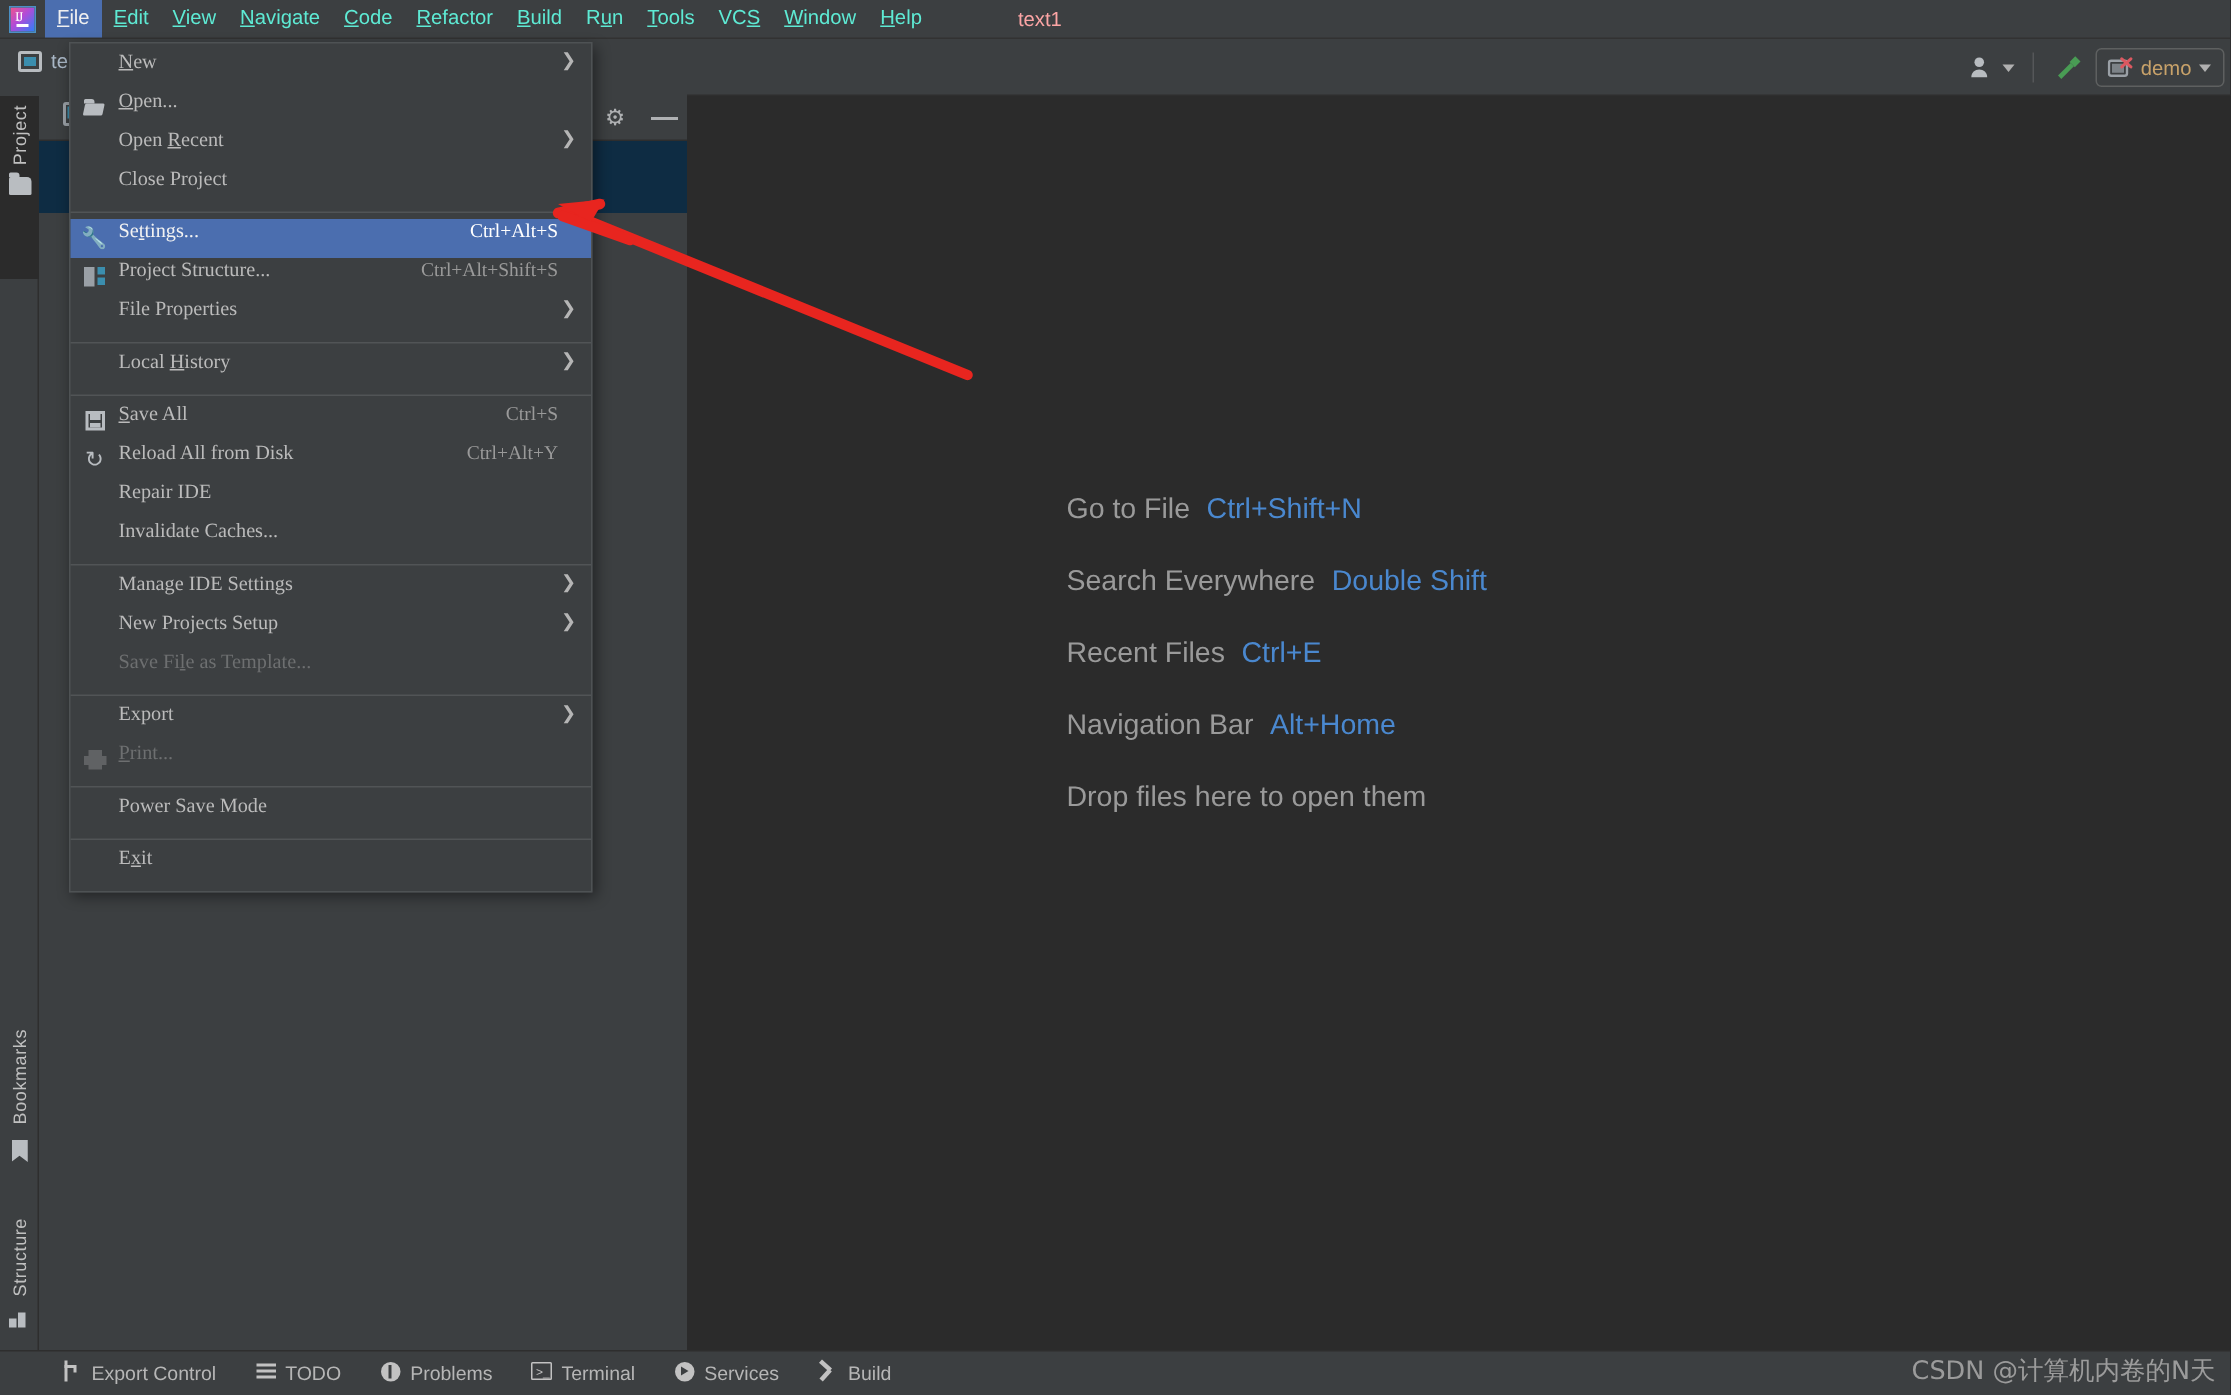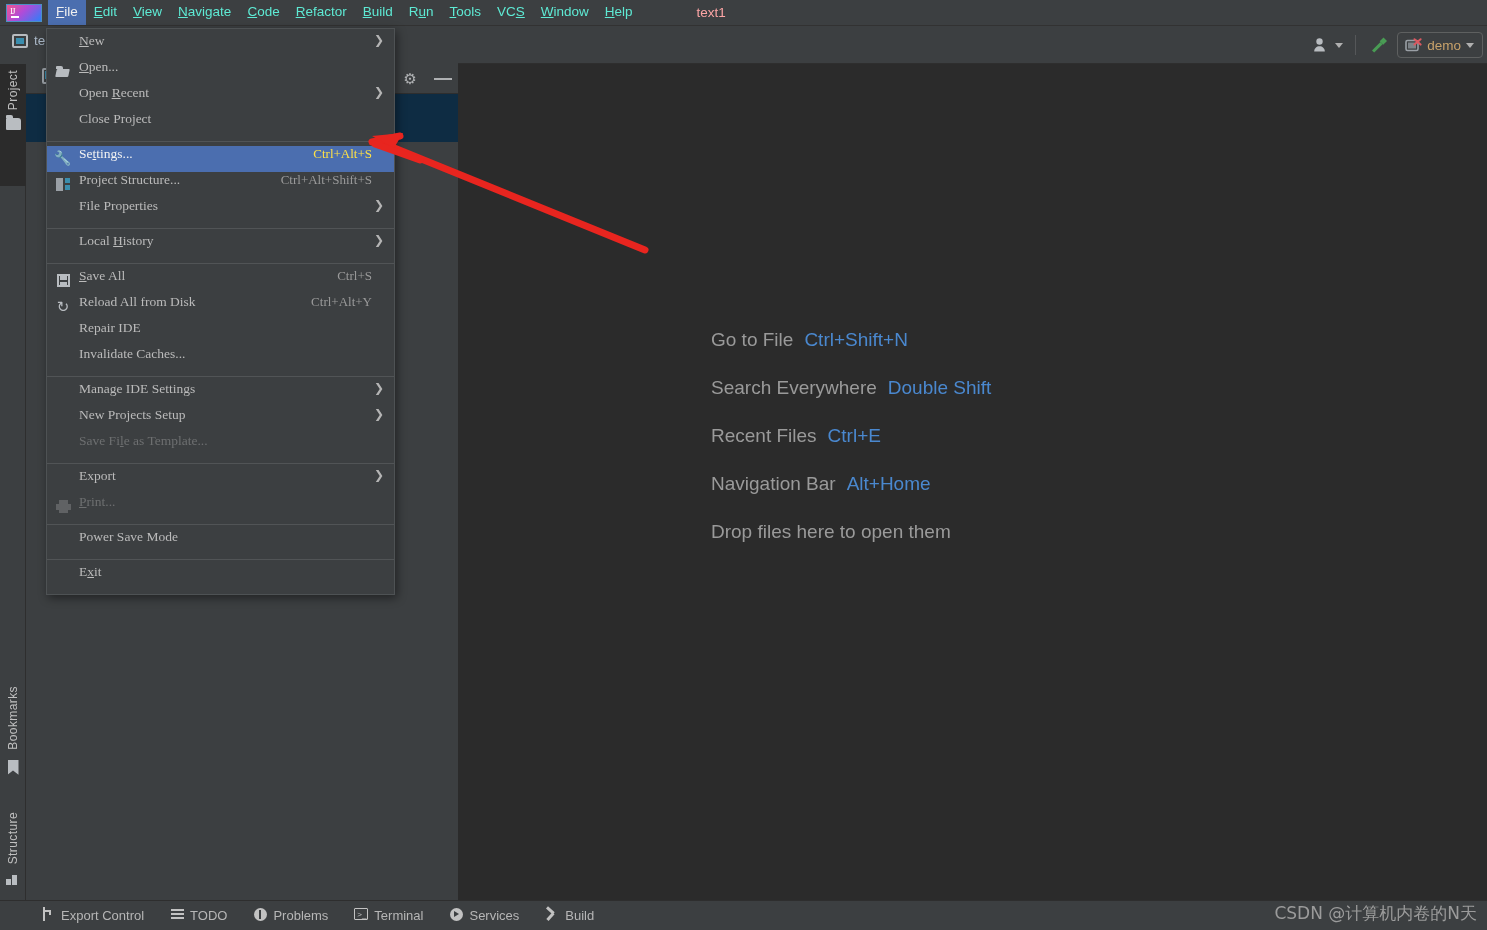--- a/index.html
+++ b/index.html
@@ -11,21 +11,21 @@
   }
   #app { position: relative; width: 1487px; height: 930px; }
 
   
   .menubar {
     position: absolute; left: 0; top: 0; width: 1487px; height: 26px;
     background: #3c3f41; display: flex; align-items: center;
     border-bottom: 1px solid #323232;
   }
   .ij-logo {
-    width: 36px; height: 18px; margin-left: 6px; margin-right: 6px;
+    width: 18px; height: 18px; margin-left: 6px; margin-right: 6px;
     border: 1px solid #4a90c4;
     background: linear-gradient(135deg, #f0558c 0%, #b14bd8 45%, #2d7ff9 100%);
     position: relative; flex: 0 0 auto;
   }
   .ij-logo span {
     position: absolute; left: 3px; top: 1px;
     font-size: 9px; color: #fff; font-family: "Liberation Serif", serif;
     letter-spacing: -1px;
   }
   .ij-logo i {
@@ -179,21 +179,21 @@
   .mi .mi-ico {
     width: 32px; min-width: 32px; text-align: center;
     font-size: 13px; color: #a8acae; line-height: 26px;
   }
   .mi .mi-label { flex: 1 1 auto; white-space: nowrap; }
   .mi .mi-short { color: #9a9a9a; font-size: 13px; padding-left: 16px; white-space: nowrap; }
   .mi .mi-arrow {
     width: 14px; text-align: center; color: #b5b5b5; font-size: 12px;
   }
   .mi.sel { background: #4b6eaf; color: #f2f2f2; }
-  .mi.sel .mi-short { color: #fde047; }
+  .mi.sel .mi-short { color: #ffffff; }
   .mi.sel .mi-ico { color: #e9e9e9; }
   .mi.disabled, .mi.disabled .mi-short { color: #6d6f70; }
   .mi.disabled .mi-ico { color: #5e6061; }
   .mi u { text-decoration: underline; }
   .msep { height: 1px; background: #515456; margin: 4px 0; }
 
   
   .ico-folder-open {
     display:inline-block; width:15px; height:11px; position:relative; vertical-align:-1px;
   }

